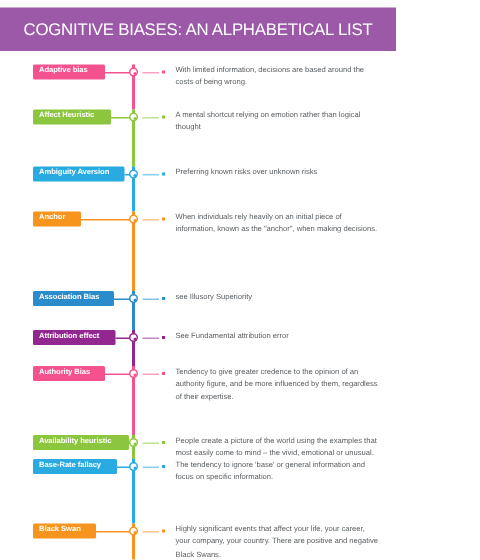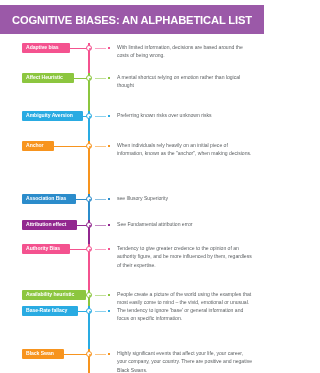--- a/index.html
+++ b/index.html
@@ -11,21 +11,21 @@
     position:relative;
   }
   #header-bar{
     position:absolute;left:0;top:5px;width:264px;height:29px;
     background:#9B59A8;
     display:flex;align-items:center;justify-content:center;
   }
   #header-title{
     color:#ffffff;
     font-size:11.2px;
-    font-weight:bold;
+    font-weight:normal;
     letter-spacing:-0.15px;
     white-space:nowrap;
   }
   #timeline{
     position:absolute;left:0;top:34px;width:264px;height:339px;
   }
   .entry{
     position:absolute;left:0;width:264px;
   }
   

